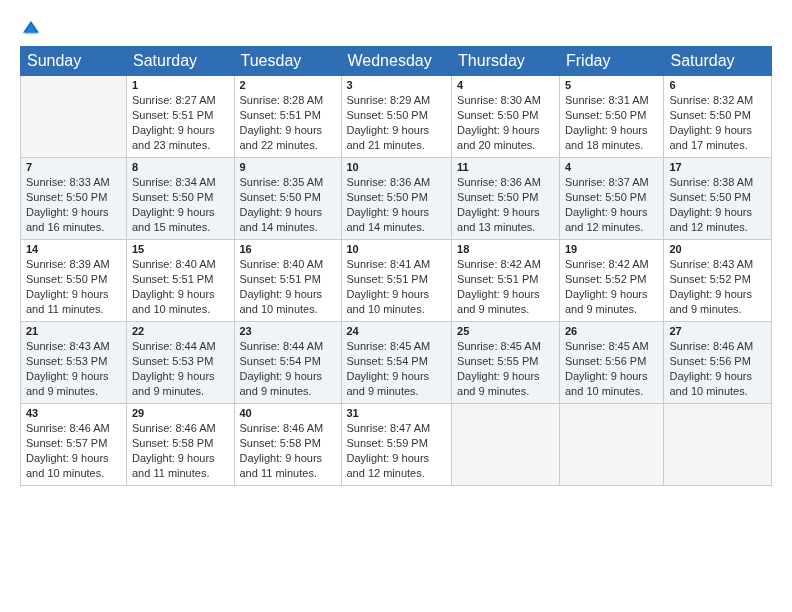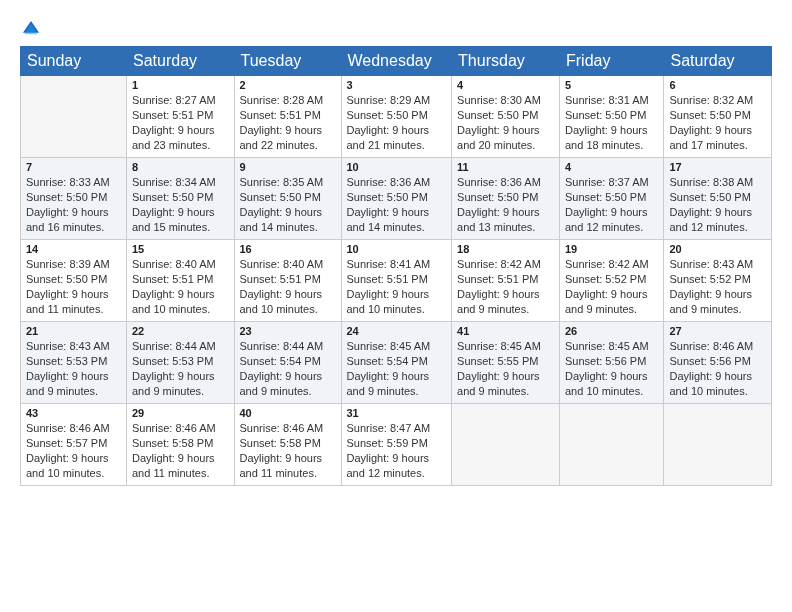--- a/index.html
+++ b/index.html
@@ -223,21 +223,21 @@
           </td>
           <td>
             <span class="day-num">23</span>
             <div class="day-detail">Sunrise: 8:44 AM<br>Sunset: 5:54 PM<br>Daylight: 9 hours<br>and 9 minutes.</div>
           </td>
           <td>
             <span class="day-num">24</span>
             <div class="day-detail">Sunrise: 8:45 AM<br>Sunset: 5:54 PM<br>Daylight: 9 hours<br>and 9 minutes.</div>
           </td>
           <td>
-            <span class="day-num">41</span>
+            <span class="day-num">25</span>
             <div class="day-detail">Sunrise: 8:45 AM<br>Sunset: 5:55 PM<br>Daylight: 9 hours<br>and 9 minutes.</div>
           </td>
           <td>
             <span class="day-num">26</span>
             <div class="day-detail">Sunrise: 8:45 AM<br>Sunset: 5:56 PM<br>Daylight: 9 hours<br>and 10 minutes.</div>
           </td>
           <td>
             <span class="day-num">27</span>
             <div class="day-detail">Sunrise: 8:46 AM<br>Sunset: 5:56 PM<br>Daylight: 9 hours<br>and 10 minutes.</div>
           </td>

